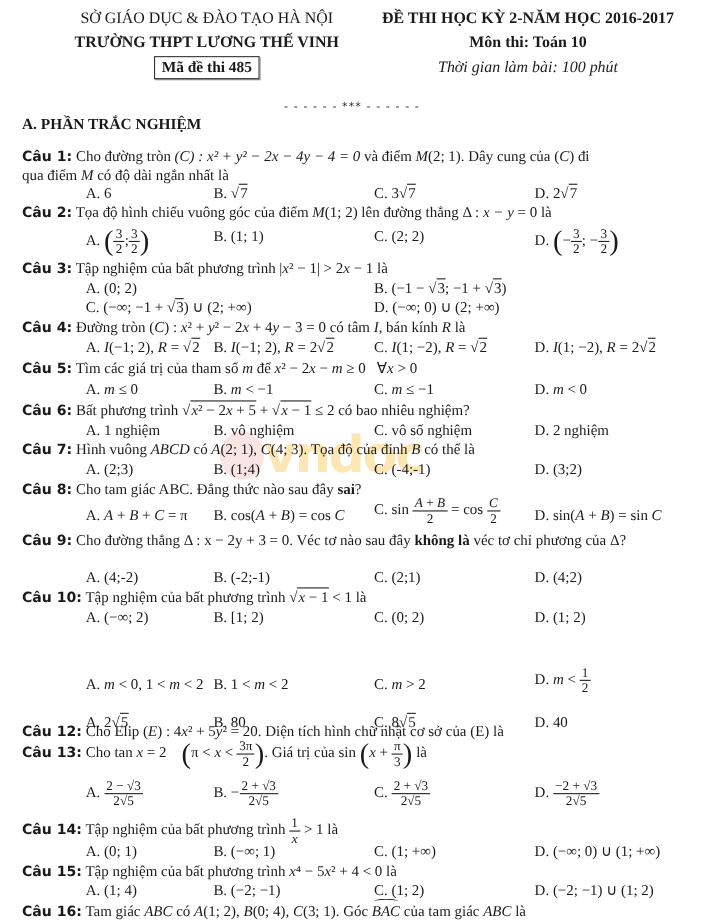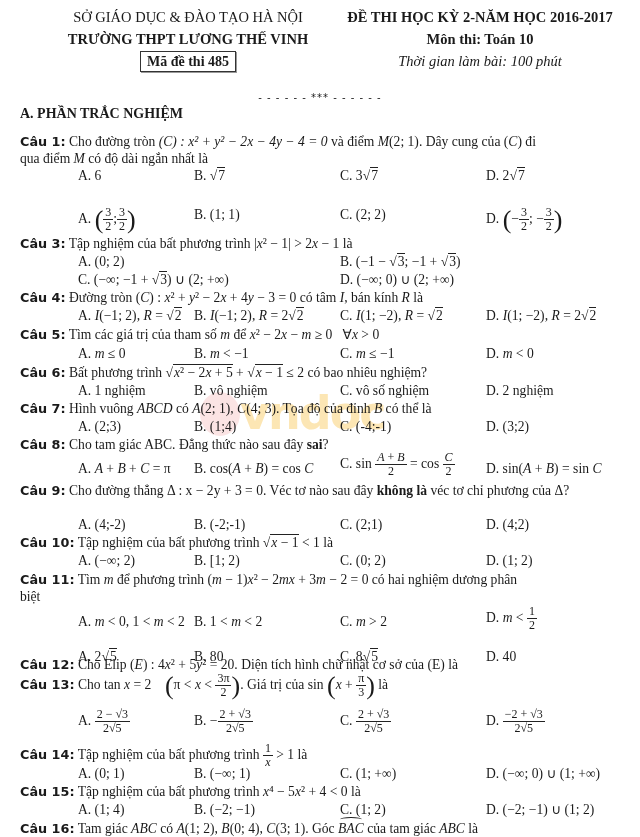--- a/index.html
+++ b/index.html
@@ -63,20 +63,24 @@
     <span class="lbl">Câu 1:</span>
     Cho đường tròn <i>(C) : x² + y² − 2x − 4y − 4 = 0</i> và điểm <i>M</i>(2; 1). Dây cung của (<i>C</i>) đi<br>qua điểm <i>M</i> có độ dài ngắn nhất là
   </div>
   <div class="opts" style="top:167px">
     <span class="opt oA">A. 6</span>
     <span class="opt oB">B. √<span class="sqrt">7</span></span>
     <span class="opt oC">C. 3√<span class="sqrt">7</span></span>
     <span class="opt oD">D. 2√<span class="sqrt">7</span></span>
   </div>
 
+  <div class="q" style="top:184px">
+    <span class="lbl">Câu 2:</span>
+    Tọa độ hình chiếu vuông góc của điểm <i>M</i>(1; 2) lên đường thẳng Δ : <i>x − y</i> = 0 là
+  </div>
   <div class="opts" style="top:206px">
     <span class="opt oA">A. <span class="paren">(</span><span class="frac"><span class="n">3</span><span class="d">2</span></span>;<span class="frac"><span class="n">3</span><span class="d">2</span></span><span class="paren">)</span></span>
     <span class="opt oB">B. (1; 1)</span>
     <span class="opt oC">C. (2; 2)</span>
     <span class="opt oD">D. <span class="paren">(</span>−<span class="frac"><span class="n">3</span><span class="d">2</span></span>; −<span class="frac"><span class="n">3</span><span class="d">2</span></span><span class="paren">)</span></span>
   </div>
 
   <div class="q" style="top:235px">
     <span class="lbl">Câu 3:</span>
     Tập nghiệm của bất phương trình |<i>x</i>² − 1| &gt; 2<i>x</i> − 1 là
@@ -160,24 +164,20 @@
     <span class="lbl">Câu 10:</span>
     Tập nghiệm của bất phương trình √<span class="sqrt"><i>x</i> − 1</span> &lt; 1 là
   </div>
   <div class="opts" style="top:552px">
     <span class="opt oA">A. (−∞; 2)</span>
     <span class="opt oB">B. [1; 2)</span>
     <span class="opt oC">C. (0; 2)</span>
     <span class="opt oD">D. (1; 2)</span>
   </div>
 
-  <div class="q" style="top:571px">
-    <span class="lbl">Câu 11:</span>
-    Tìm <i>m</i> để phương trình (<i>m</i> − 1)<i>x</i>² − 2<i>mx</i> + 3<i>m</i> − 2 = 0 có hai nghiệm dương phân<br>biệt
-  </div>
   <div class="opts" style="top:613px">
     <span class="opt oA">A. <i>m</i> &lt; 0, 1 &lt; <i>m</i> &lt; 2</span>
     <span class="opt oB">B. 1 &lt; <i>m</i> &lt; 2</span>
     <span class="opt oC">C. <i>m</i> &gt; 2</span>
     <span class="opt oD" style="top:-8px">D. <i>m</i> &lt; <span class="frac"><span class="n">1</span><span class="d">2</span></span></span>
   </div>
 
   <div class="q" style="top:656px">
     <span class="lbl">Câu 12:</span>
     Cho Elip (<i>E</i>) : 4<i>x</i>² + 5<i>y</i>² = 20. Diện tích hình chữ nhật cơ sở của (E) là

